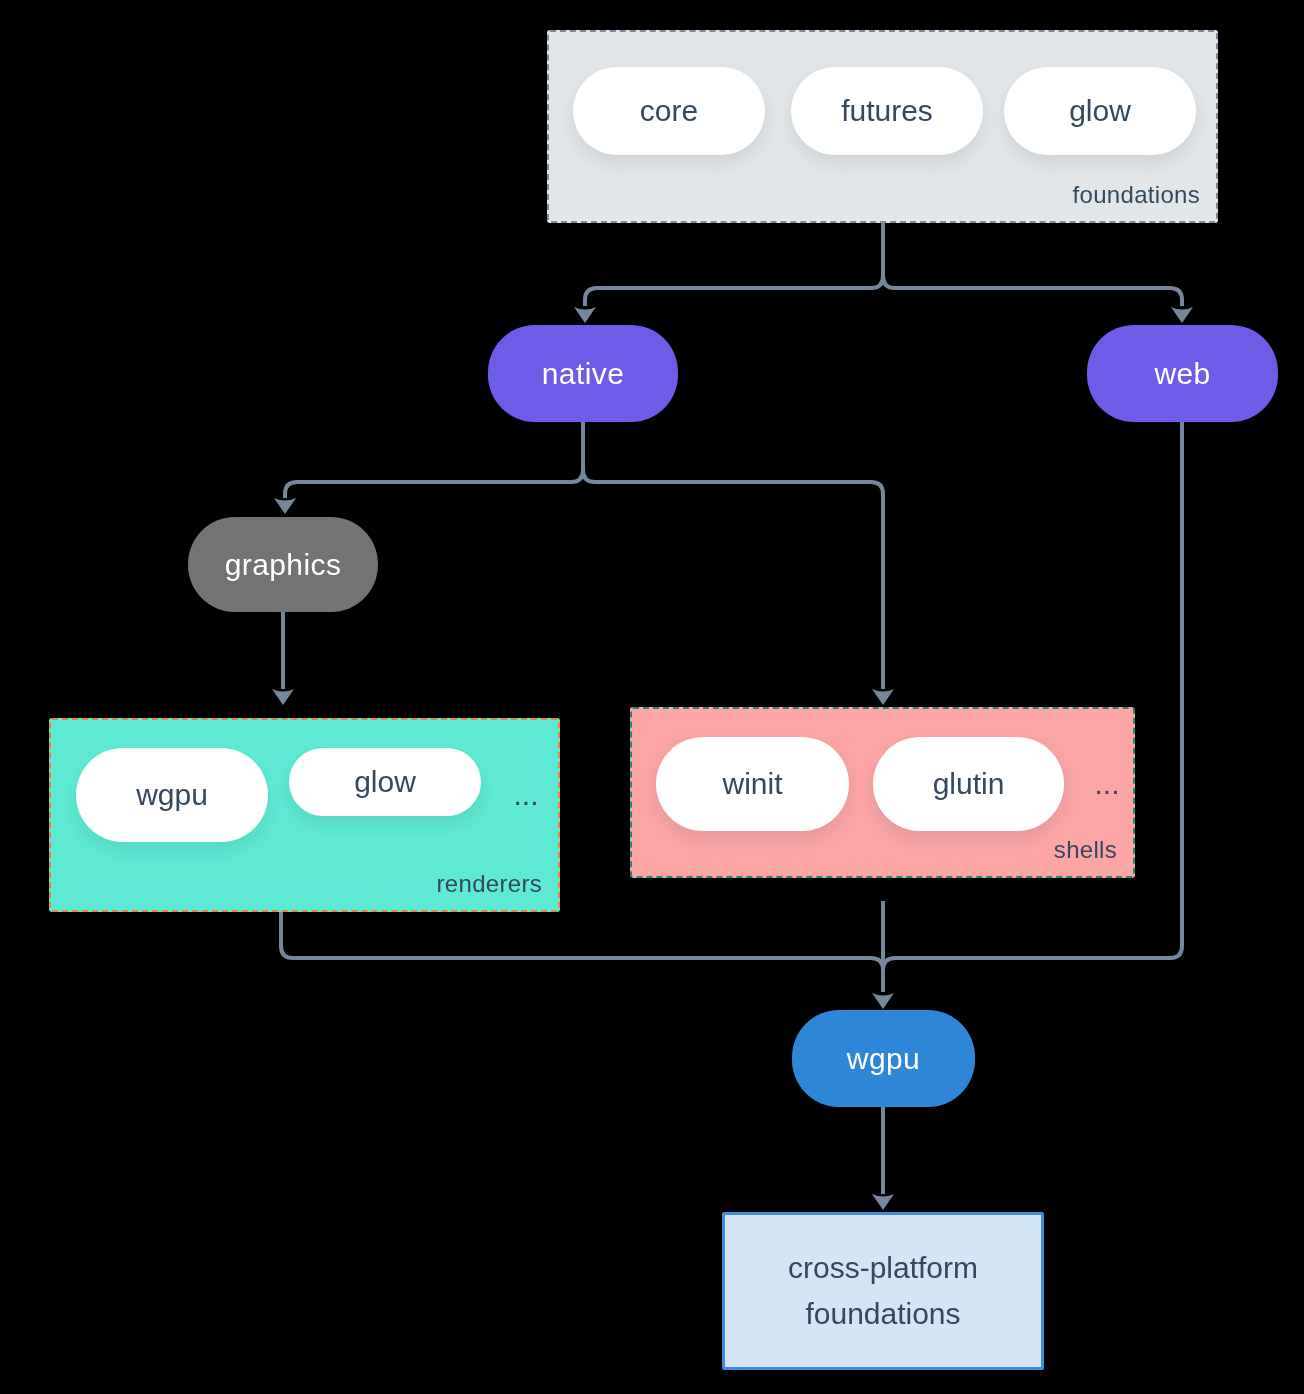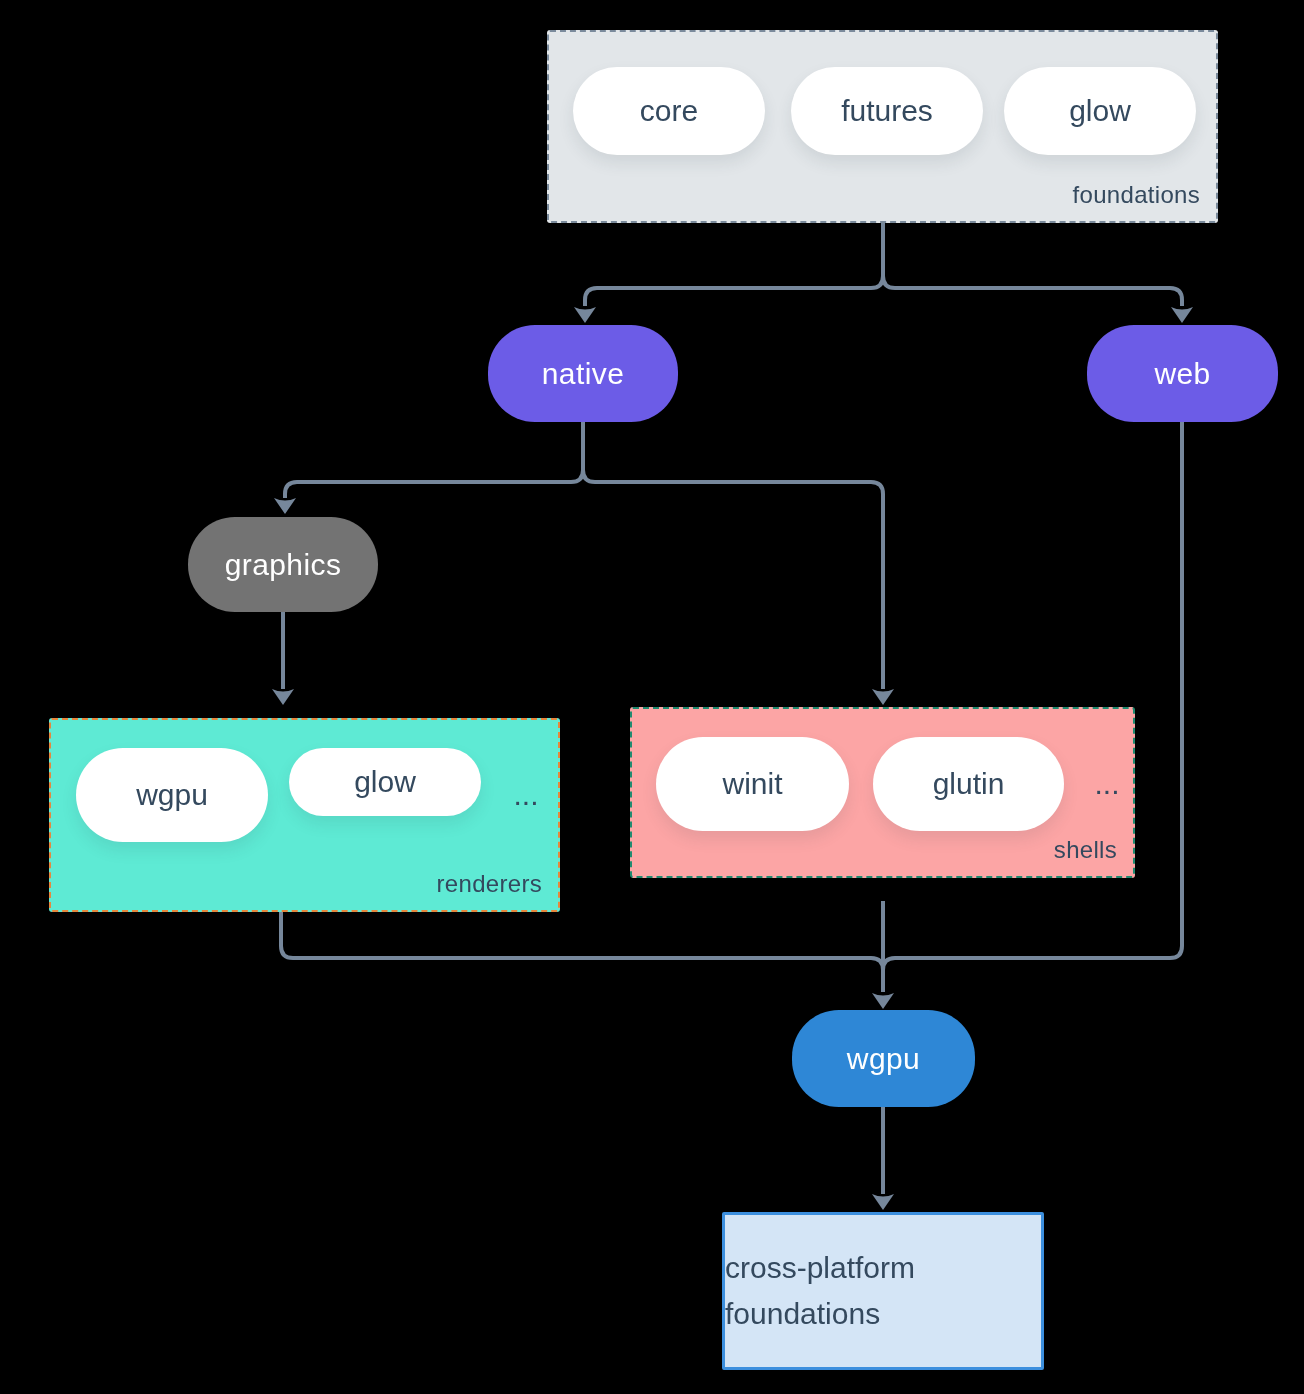--- a/index.html
+++ b/index.html
@@ -46,21 +46,21 @@
     left:440px; top:28px;
     line-height:94px;
   }
   .app-box {
     position:absolute;
     left:722px; top:1212px;
     width:322px; height:158px;
     border:3px solid;
     box-sizing:border-box;
     display:flex; flex-direction:column;
-    align-items:flex-start; justify-content:center;
+    align-items:center; justify-content:center;
     font-size:30px;
     line-height:1.55;
     border-radius:2px;
   }
 </style>
 </head>
 <body style="background: rgb(0, 0, 0);">
 
 <svg id="wires" width="1304" height="1394" viewBox="0 0 1304 1394">
   <g fill="none" stroke-width="4" style="stroke: rgb(118, 135, 155);">

